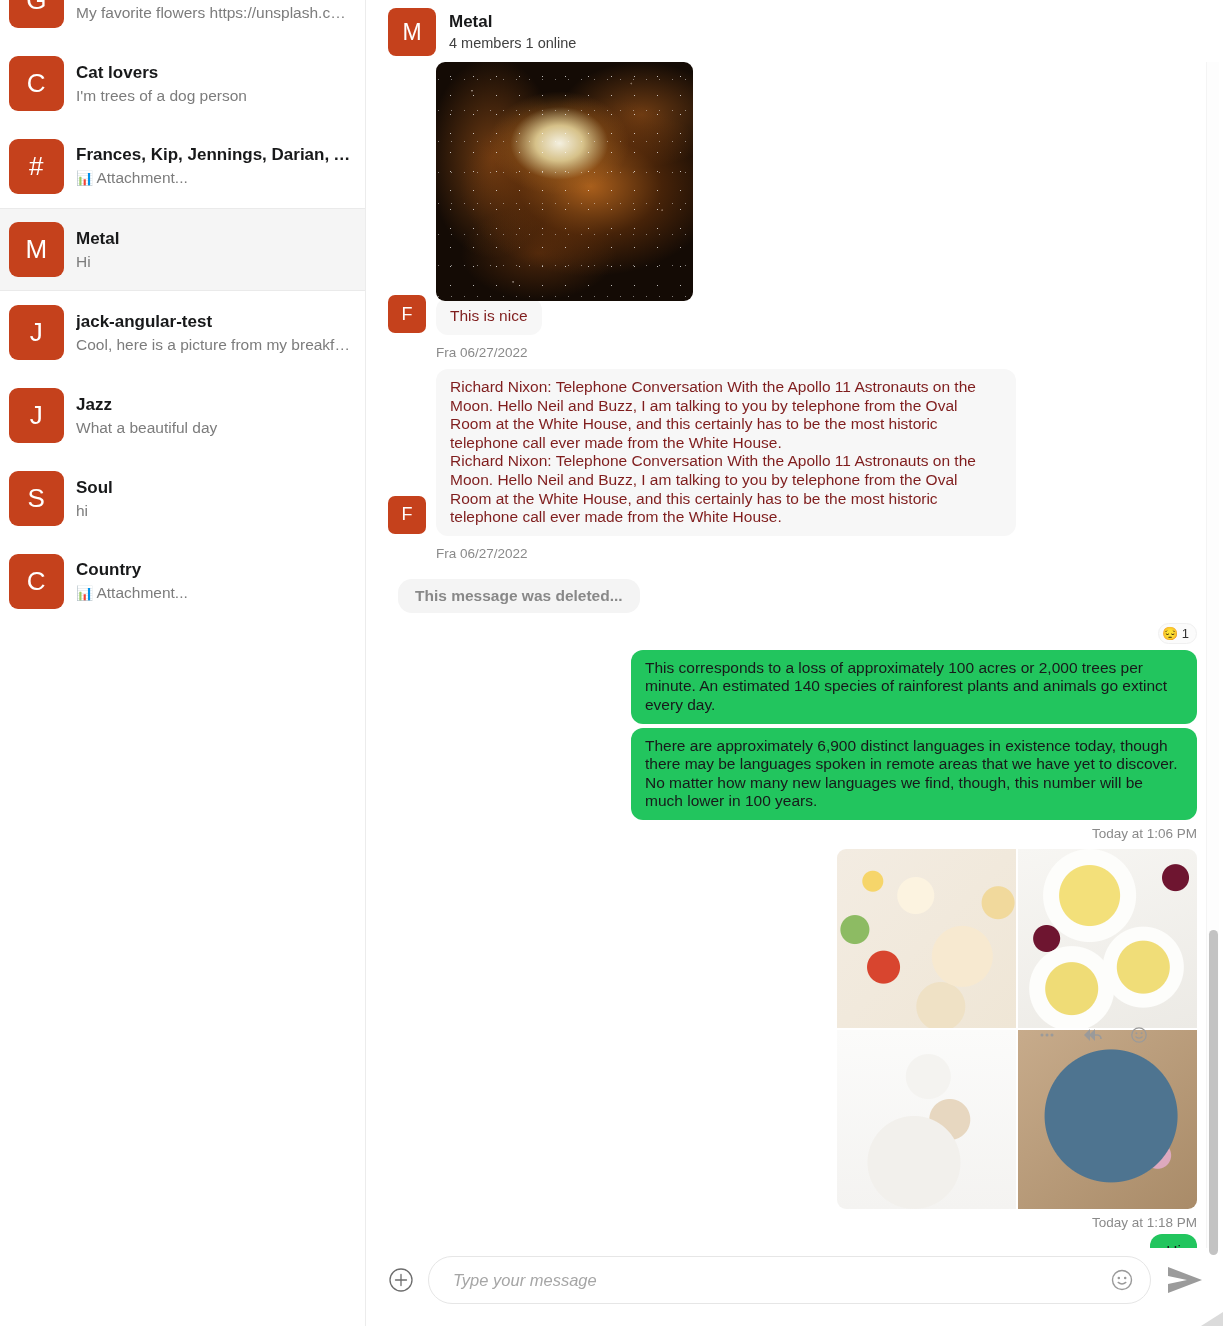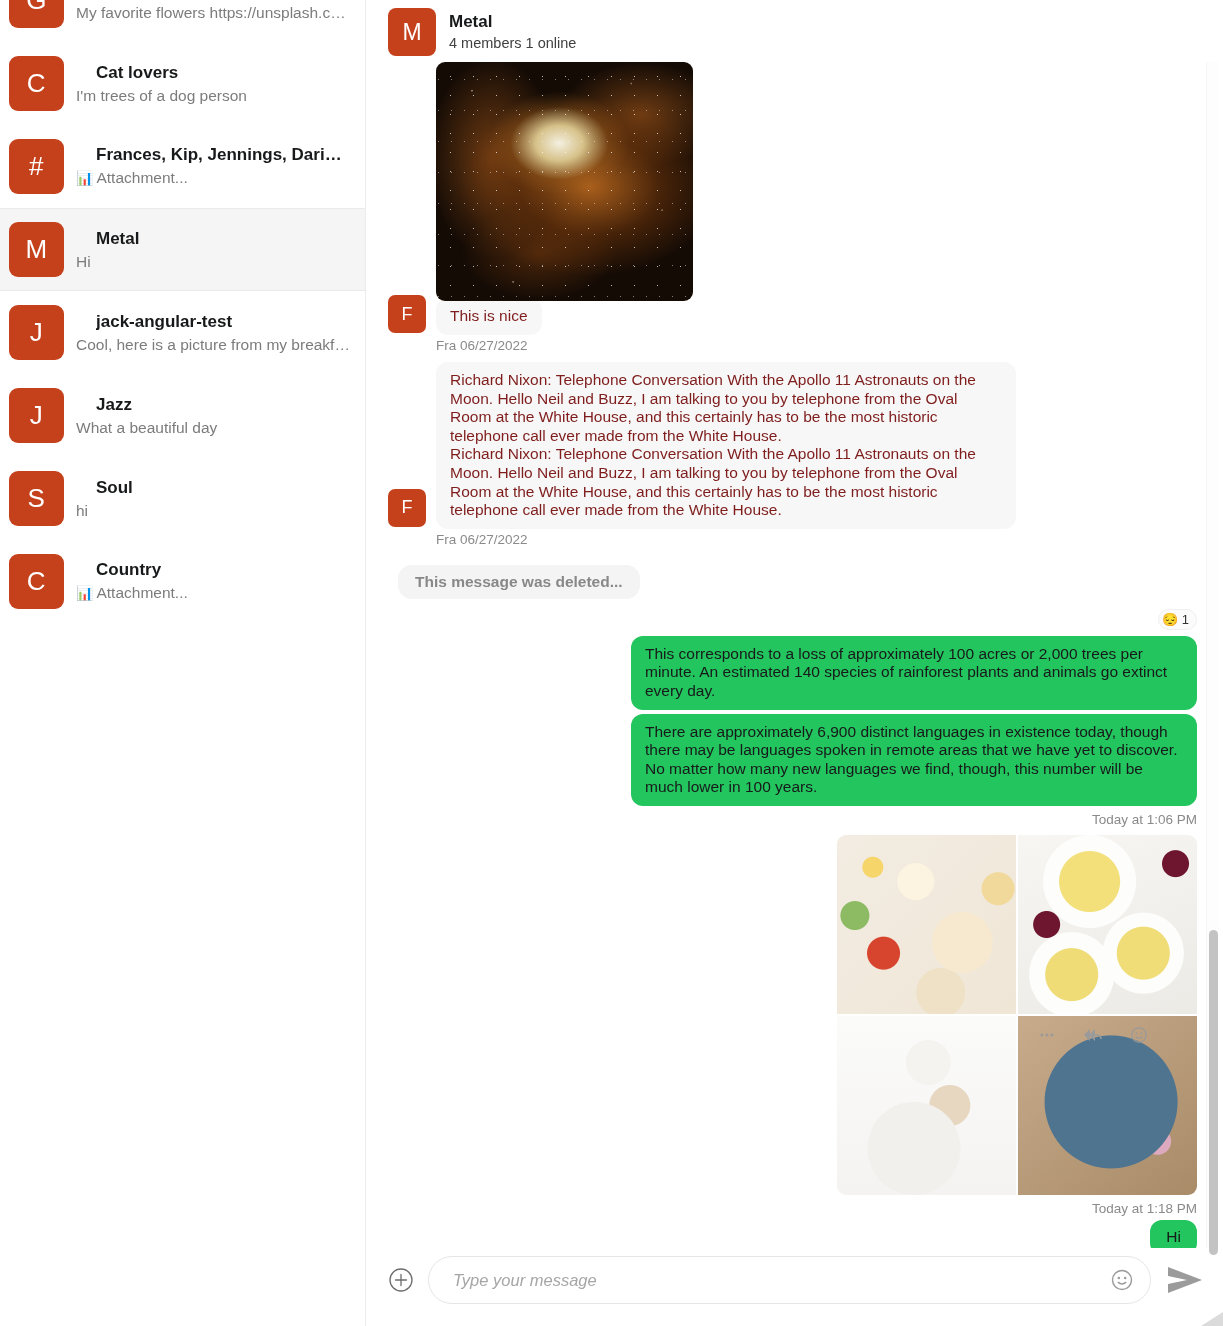--- a/index.html
+++ b/index.html
@@ -53,21 +53,20 @@
   }
   .chan-body { min-width: 0; flex: 1; }
   .chan-title {
     font-size: 17px;
     font-weight: bold;
     color: #18191a;
     white-space: nowrap;
     overflow: hidden;
     text-overflow: ellipsis;
     line-height: 22px;
-    margin-left: 20px;
   }
   .chan-sub {
     font-size: 15.5px;
     color: #7c7c7c;
     white-space: nowrap;
     overflow: hidden;
     text-overflow: ellipsis;
     line-height: 21px;
     margin-top: 1px;
   }
@@ -126,21 +125,21 @@
     padding: 9px 14px;
     font-size: 15.5px;
     color: #7f1d1d;
     line-height: 18.6px;
     max-width: 580px;
   }
   .bubble-in.wide { max-width: 580px; }
   .meta-left {
     font-size: 13.5px;
     color: #8a8a8a;
-    margin: 3px 0 0 48px;
+    margin: 10px 0 0 48px;
   }
   .deleted {
     display: inline-block;
     background: #f4f4f4;
     border-radius: 14px;
     color: #888;
     font-size: 15.5px;
     padding: 8px 17px;
     margin: 18px 0 0 10px;
     font-weight: bold;

